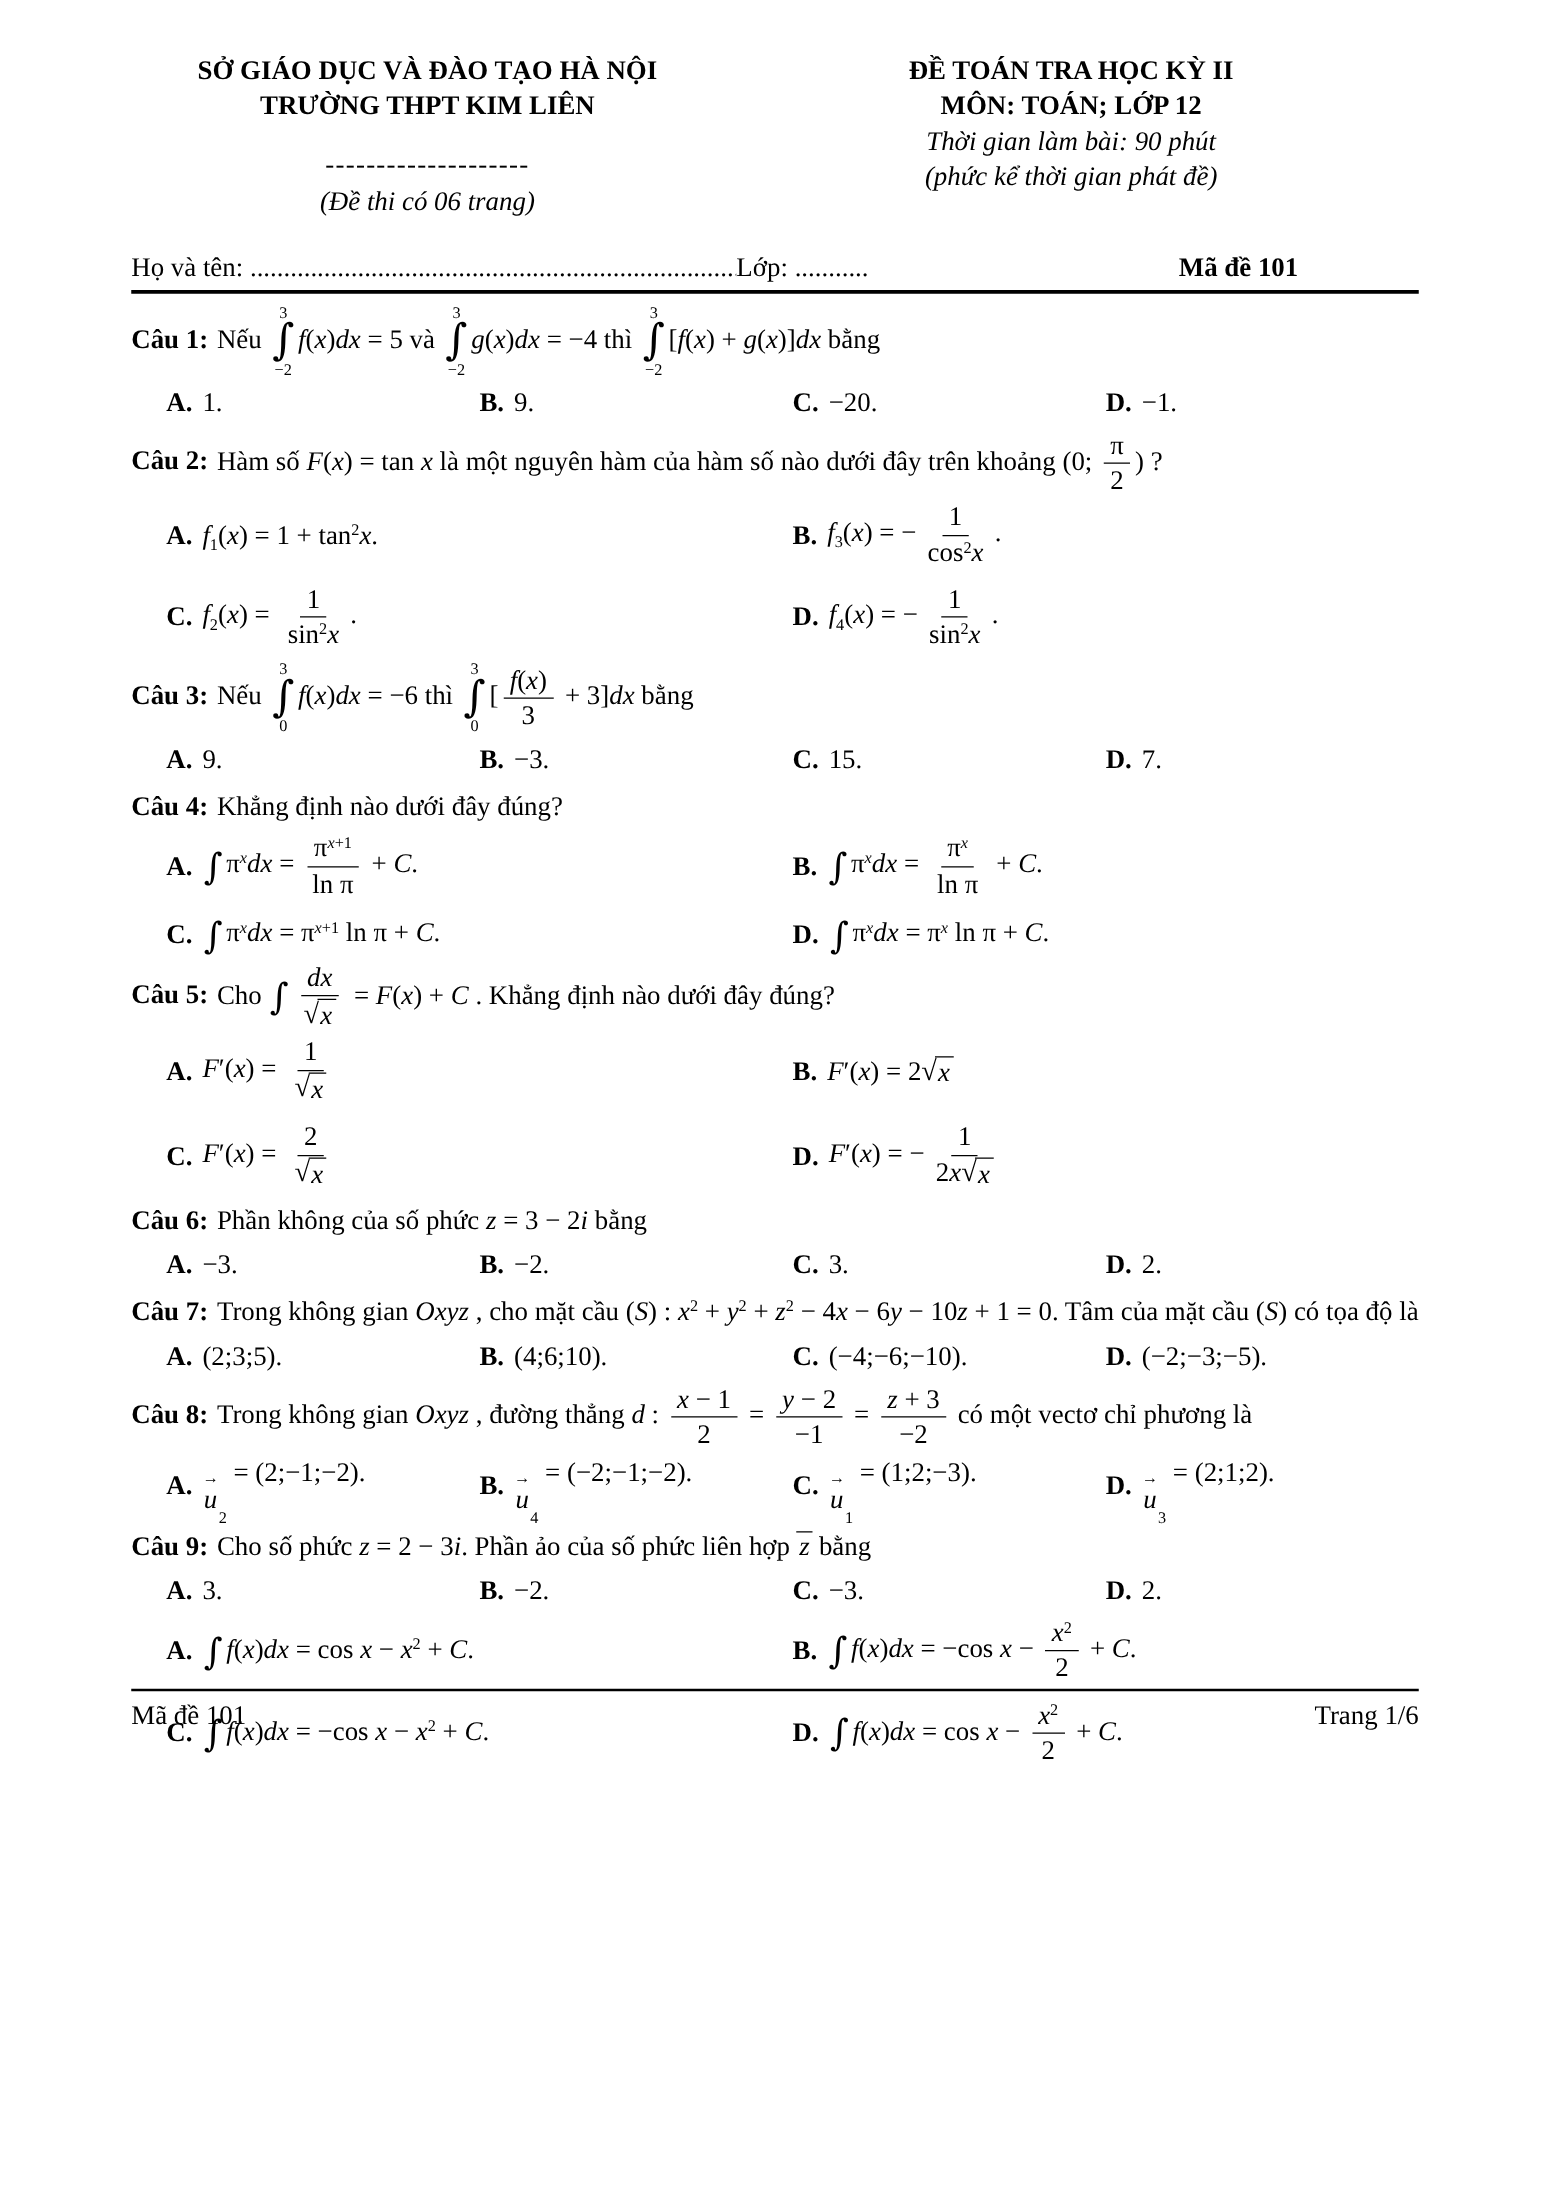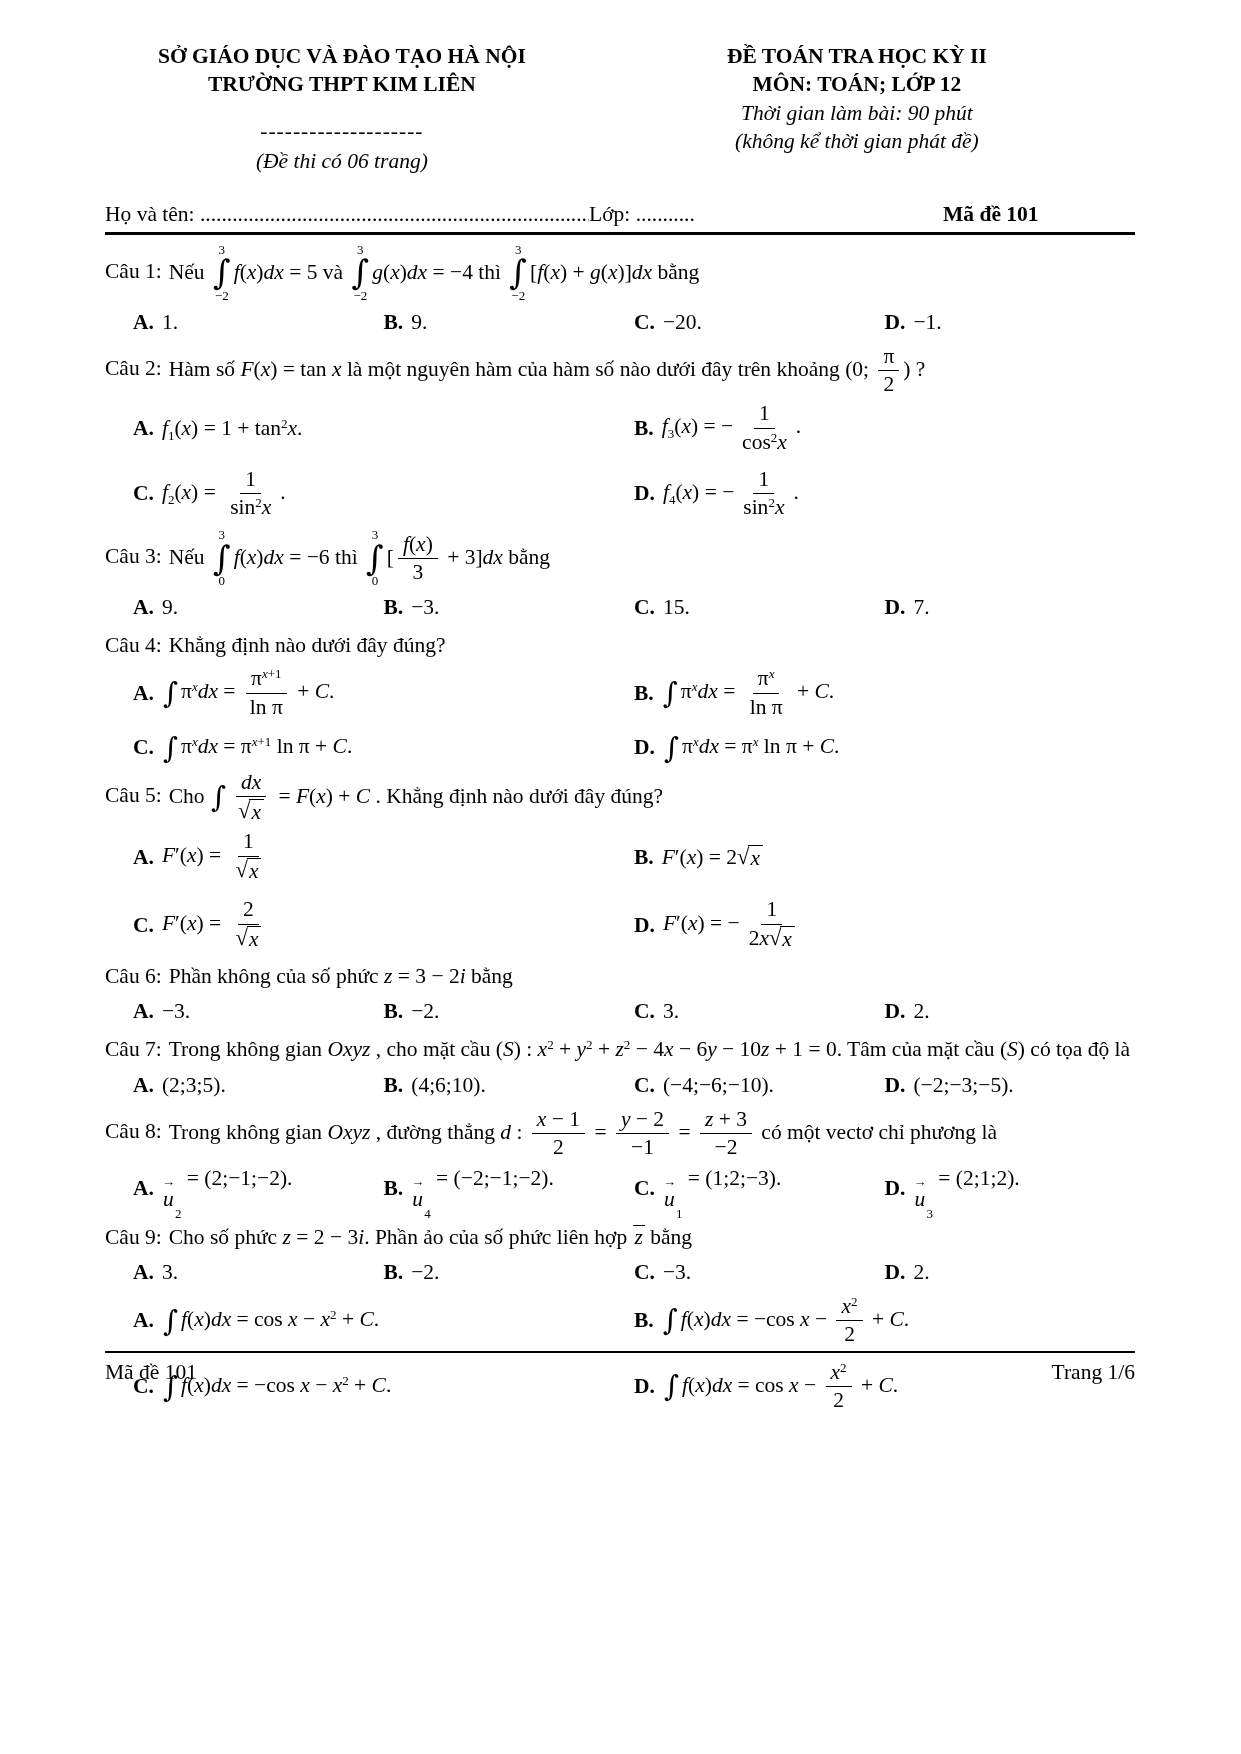--- a/index.html
+++ b/index.html
@@ -25,21 +25,21 @@
   .inforow{display:flex;align-items:baseline;margin-top:24px;}
   .inforow .name{width:47%;white-space:nowrap;overflow:hidden;}
   .inforow .klass{width:25%;white-space:nowrap;}
   .inforow .code{width:28%;text-align:center;font-weight:bold;}
   .toprule{border-bottom:3px solid #000;margin-top:3px;}
 
   
   .questions{margin-top:8px;}
   .question{margin-bottom:7px;}
   .stem{line-height:1.55;margin:4px 0 2px 0;}
-  .qlabel{font-weight:normal;margin-right:7px;margin-top:40px;}
+  .qlabel{font-weight:bold;margin-right:7px;margin-top:40px;}
   .options{display:grid;padding-left:28px;margin:4px 0 4px 0;row-gap:12px;}
   .cols4{grid-template-columns:1fr 1fr 1fr 1fr;}
   .cols2{grid-template-columns:1fr 1fr;}
   .option{display:flex;align-items:center;}
   .olabel{font-weight:bold;margin-right:8px;}
   .obody{display:inline;}
 
   
   .mt{font-style:normal;}
   .mi{font-style:italic;}
@@ -78,21 +78,21 @@
     <div class="hdr-left">
       <div class="b">SỞ GIÁO DỤC VÀ ĐÀO TẠO HÀ NỘI</div>
       <div class="b">TRƯỜNG THPT KIM LIÊN</div>
       <div class="dash">--------------------</div>
       <div class="note">(Đề thi có 06 trang)</div>
     </div>
     <div class="hdr-right">
       <div class="b">ĐỀ TOÁN TRA HỌC KỲ II</div>
       <div class="b">MÔN: TOÁN; LỚP 12</div>
       <div class="i">Thời gian làm bài: 90 phút</div>
-      <div class="i">(không kể thời gian phát đề)</div>
+      <div class="i">(phức kể thời gian phát đề)</div>
     </div>
   </div>
 
   <div class="inforow">
     <div class="name">
       <span>Họ và tên:</span>
       <span>..............................................................................</span>
     </div>
     <div class="klass">
       <span>Lớp:</span>

